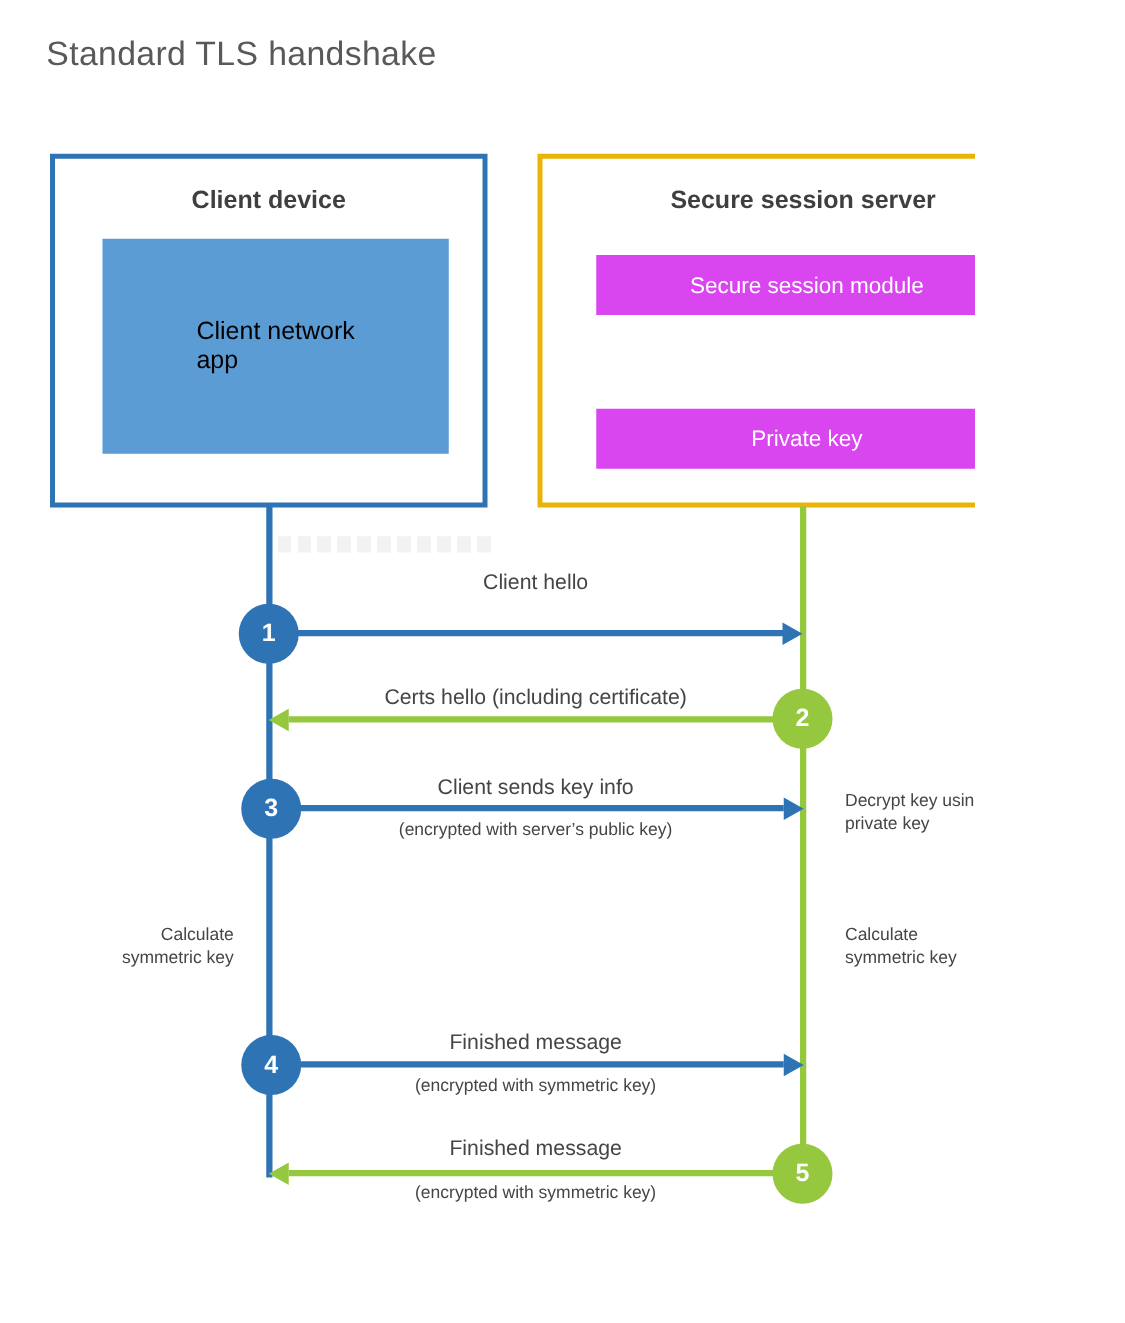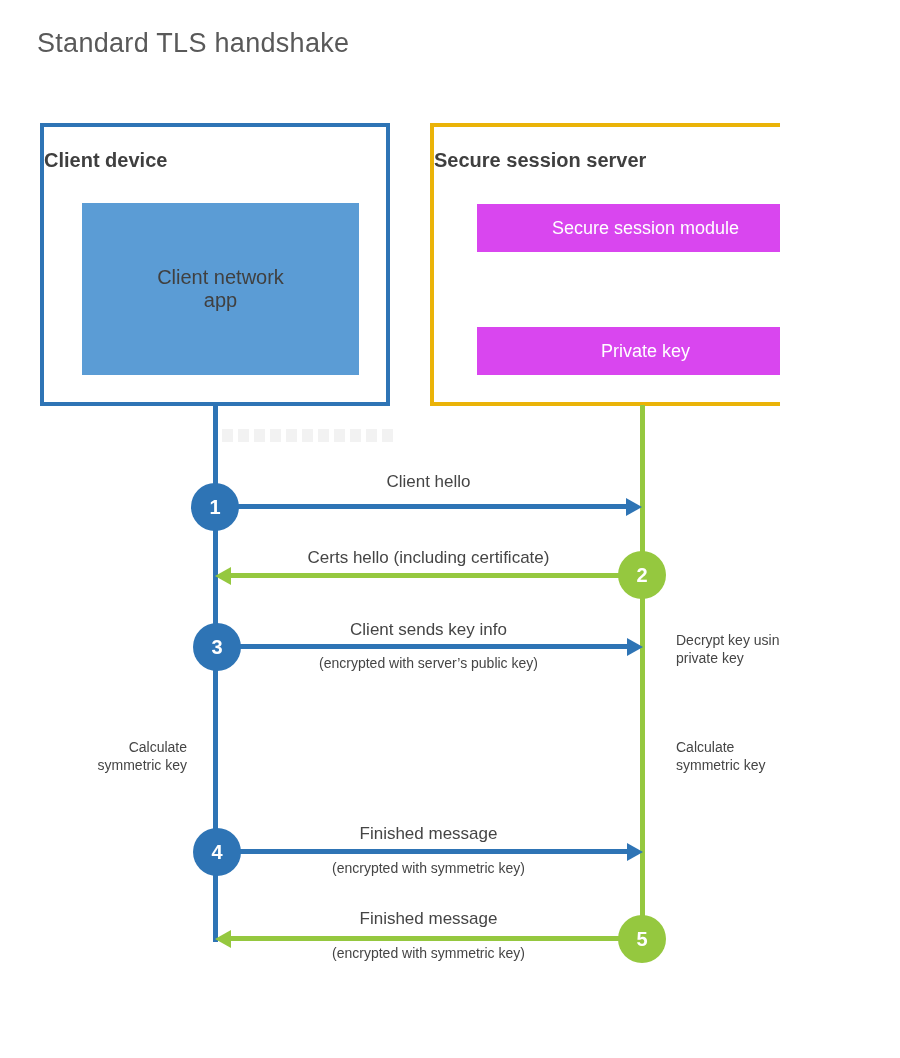--- a/index.html
+++ b/index.html
@@ -7,25 +7,25 @@
     position:relative; width:780px; height:1058px; background:#ffffff;
     font-family:"Liberation Sans","DejaVu Sans",sans-serif; overflow:hidden;
   }
   .title {
     position:absolute; left:37px; top:28px; font-size:27px; font-weight:300;
     color:#595959; letter-spacing:.3px;
   }
   .box { position:absolute; background:#ffffff; box-sizing:border-box; }
   .client-box { left:40px; top:123px; width:350px; height:283px; border:4px solid #2e74b5; }
   .server-box { left:430px; top:123px; width:425px; height:283px; border:4px solid #eab308; }
-  .box-title { margin-top:22px; text-align:left; font-size:20px; font-weight:bold; color:#3f3f3f; }
+  .box-title { margin-top:22px; text-align:center; font-size:20px; font-weight:bold; color:#3f3f3f; }
   .app-box {
-    position:absolute; left:38px; top:76px; width:277px; height:172px; background:#5b9cd5;
-    color:#404040; font-size:20px; display:flex; align-items:center; justify-content:center;
-    text-align:center; white-space:pre-line;
+    position:absolute; left:38px; top:64px; width:277px; height:172px; background:#5b9cd5;
+    color:#000000; font-size:20px; display:flex; align-items:center; justify-content:center;
+    text-align:left; white-space:pre-line;
   }
   .module-row {
     position:absolute; left:43px; width:337px; height:48px; background:#d946ef;
     color:#ffffff; font-size:18px; display:flex; align-items:center; justify-content:center;
   }
   .row-0 { top:77px; } .row-1 { top:140px; } .row-2 { top:200px; }
   .lifeline { position:absolute; width:5px; }
   .lifeline-client { left:213px; top:405px; height:537px; background:#2e74b5; }
   .lifeline-server { left:640px; top:405px; height:550px; background:#95c83f; }
   .ghost-dashes {
@@ -67,21 +67,21 @@
     <div class="box-title">Secure session server</div>
     <div class="module-row row-0">Secure session module</div>
     <div class="module-row row-2">Private key</div>
   </div>
 
   <div class="lifeline lifeline-client"></div>
   <div class="lifeline lifeline-server"></div>
 
   <div class="ghost-dashes"></div>
 
-  <div class="step-label" style="top:472px;">Client hello</div>
+  <div class="step-label" style="top:456px;">Client hello</div>
   <div class="arrow-bar arrow-blue" style="left:215px; top:504px; width:412px;"></div>
   <div class="arrowhead head-right" style="left:626px; top:498px;"></div>
   <div class="circle circle-blue" style="left:191px; top:483px;">1</div>
 
   <div class="step-label" style="top:548px;">Certs hello (including certificate)</div>
   <div class="arrow-bar arrow-green" style="left:231px; top:573px; width:411px;"></div>
   <div class="arrowhead head-left" style="left:215px; top:567px;"></div>
   <div class="circle circle-green" style="left:618px; top:551px;">2</div>
 
   <div class="step-label" style="top:620px;">Client sends key info</div>

